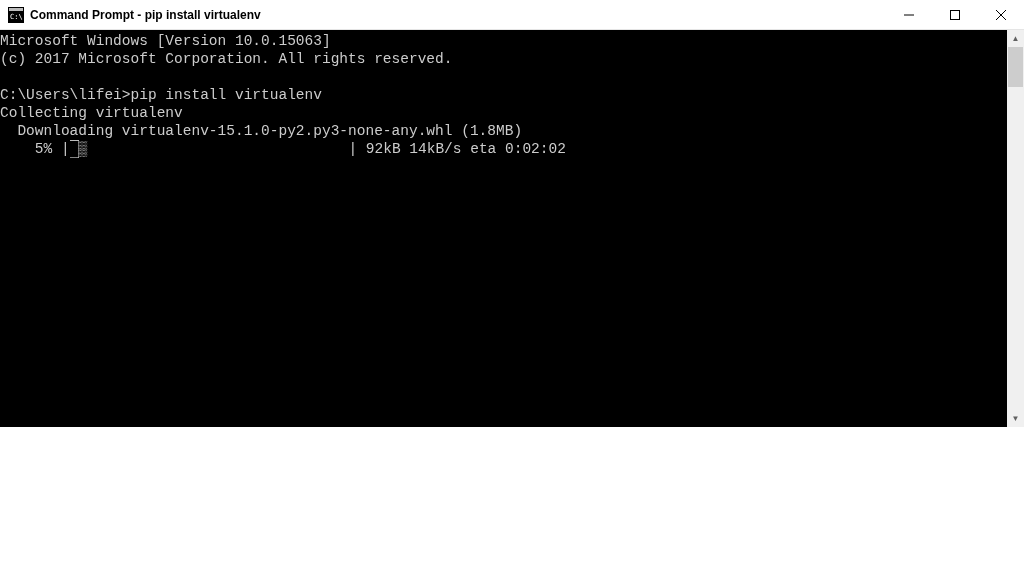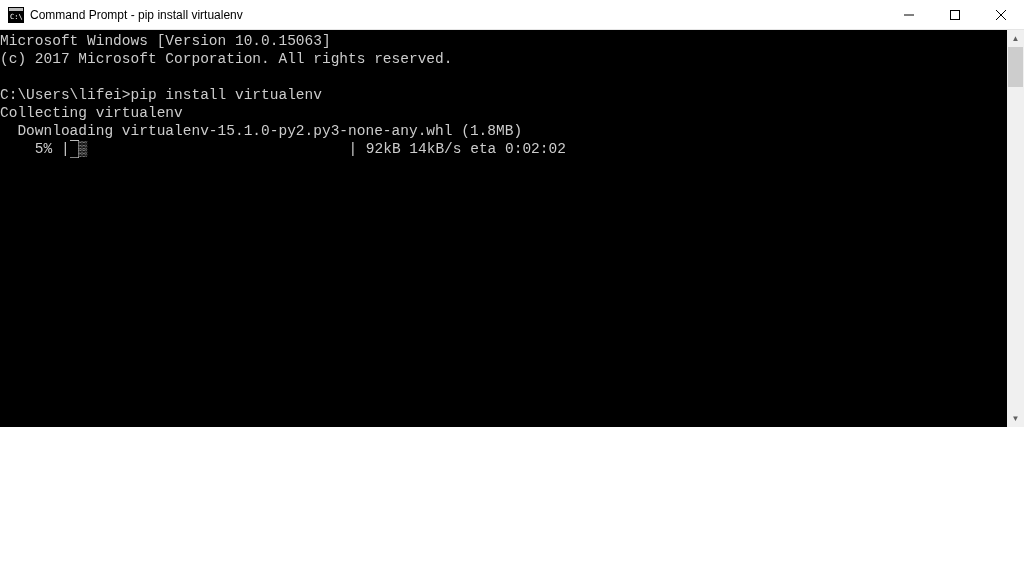--- a/index.html
+++ b/index.html
@@ -28,20 +28,21 @@
       margin-left: 8px;
       margin-right: 6px;
       display: flex;
       align-items: center;
       justify-content: center;
     }
     .titlebar-title {
       font-size: 12px;
       color: #000;
       flex: 1;
+      font-weight: bold;
     }
     .window-controls {
       display: flex;
       height: 100%;
     }
     .window-btn {
       width: 46px;
       height: 100%;
       display: flex;
       align-items: center;

